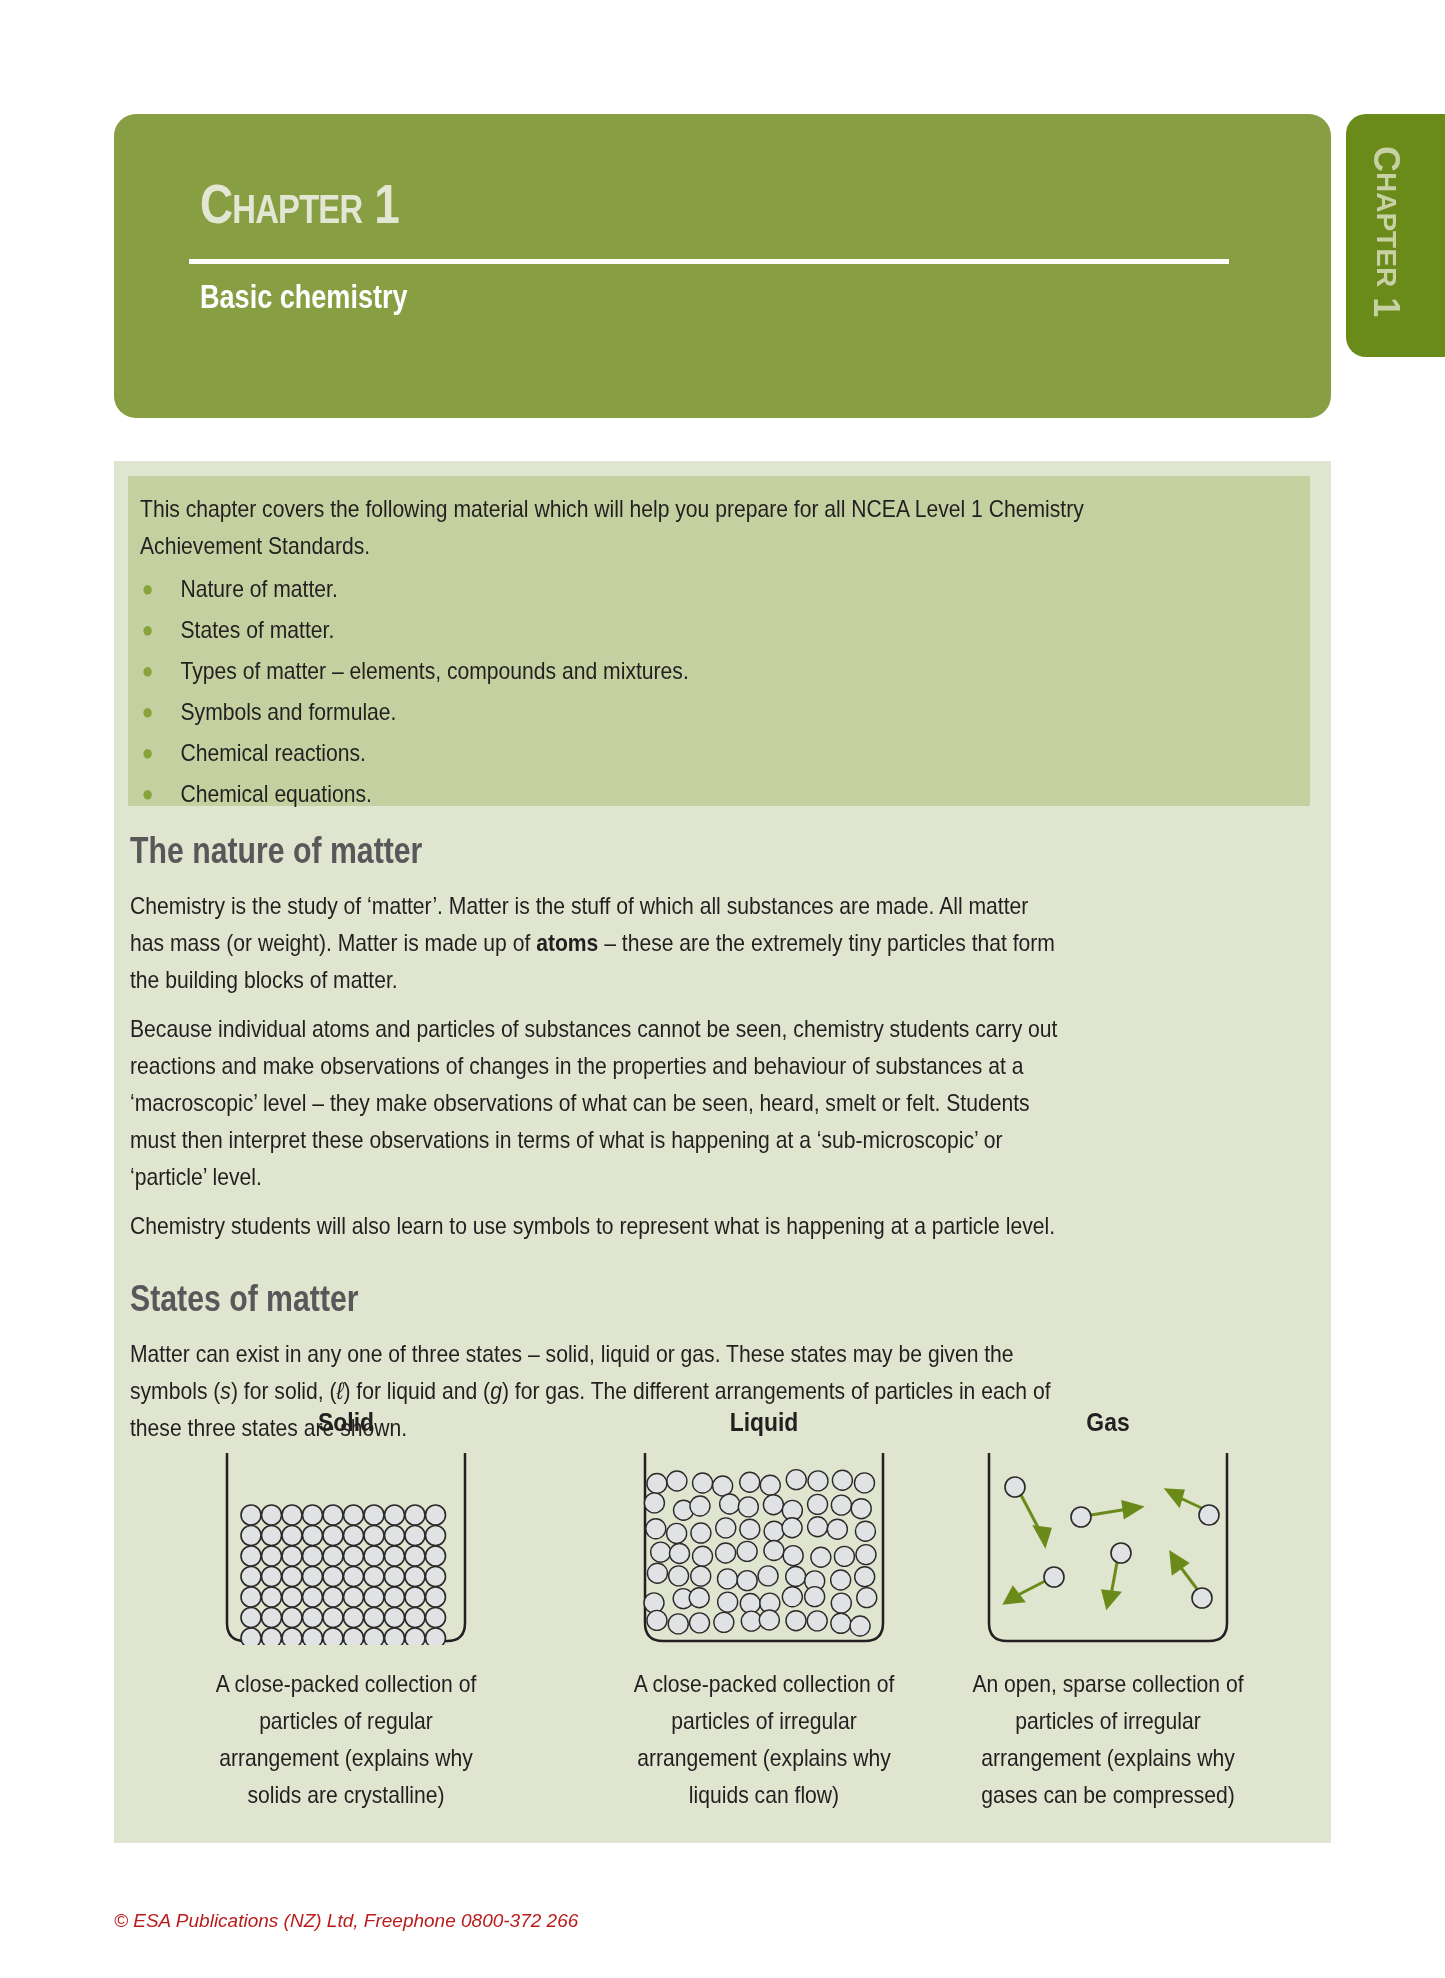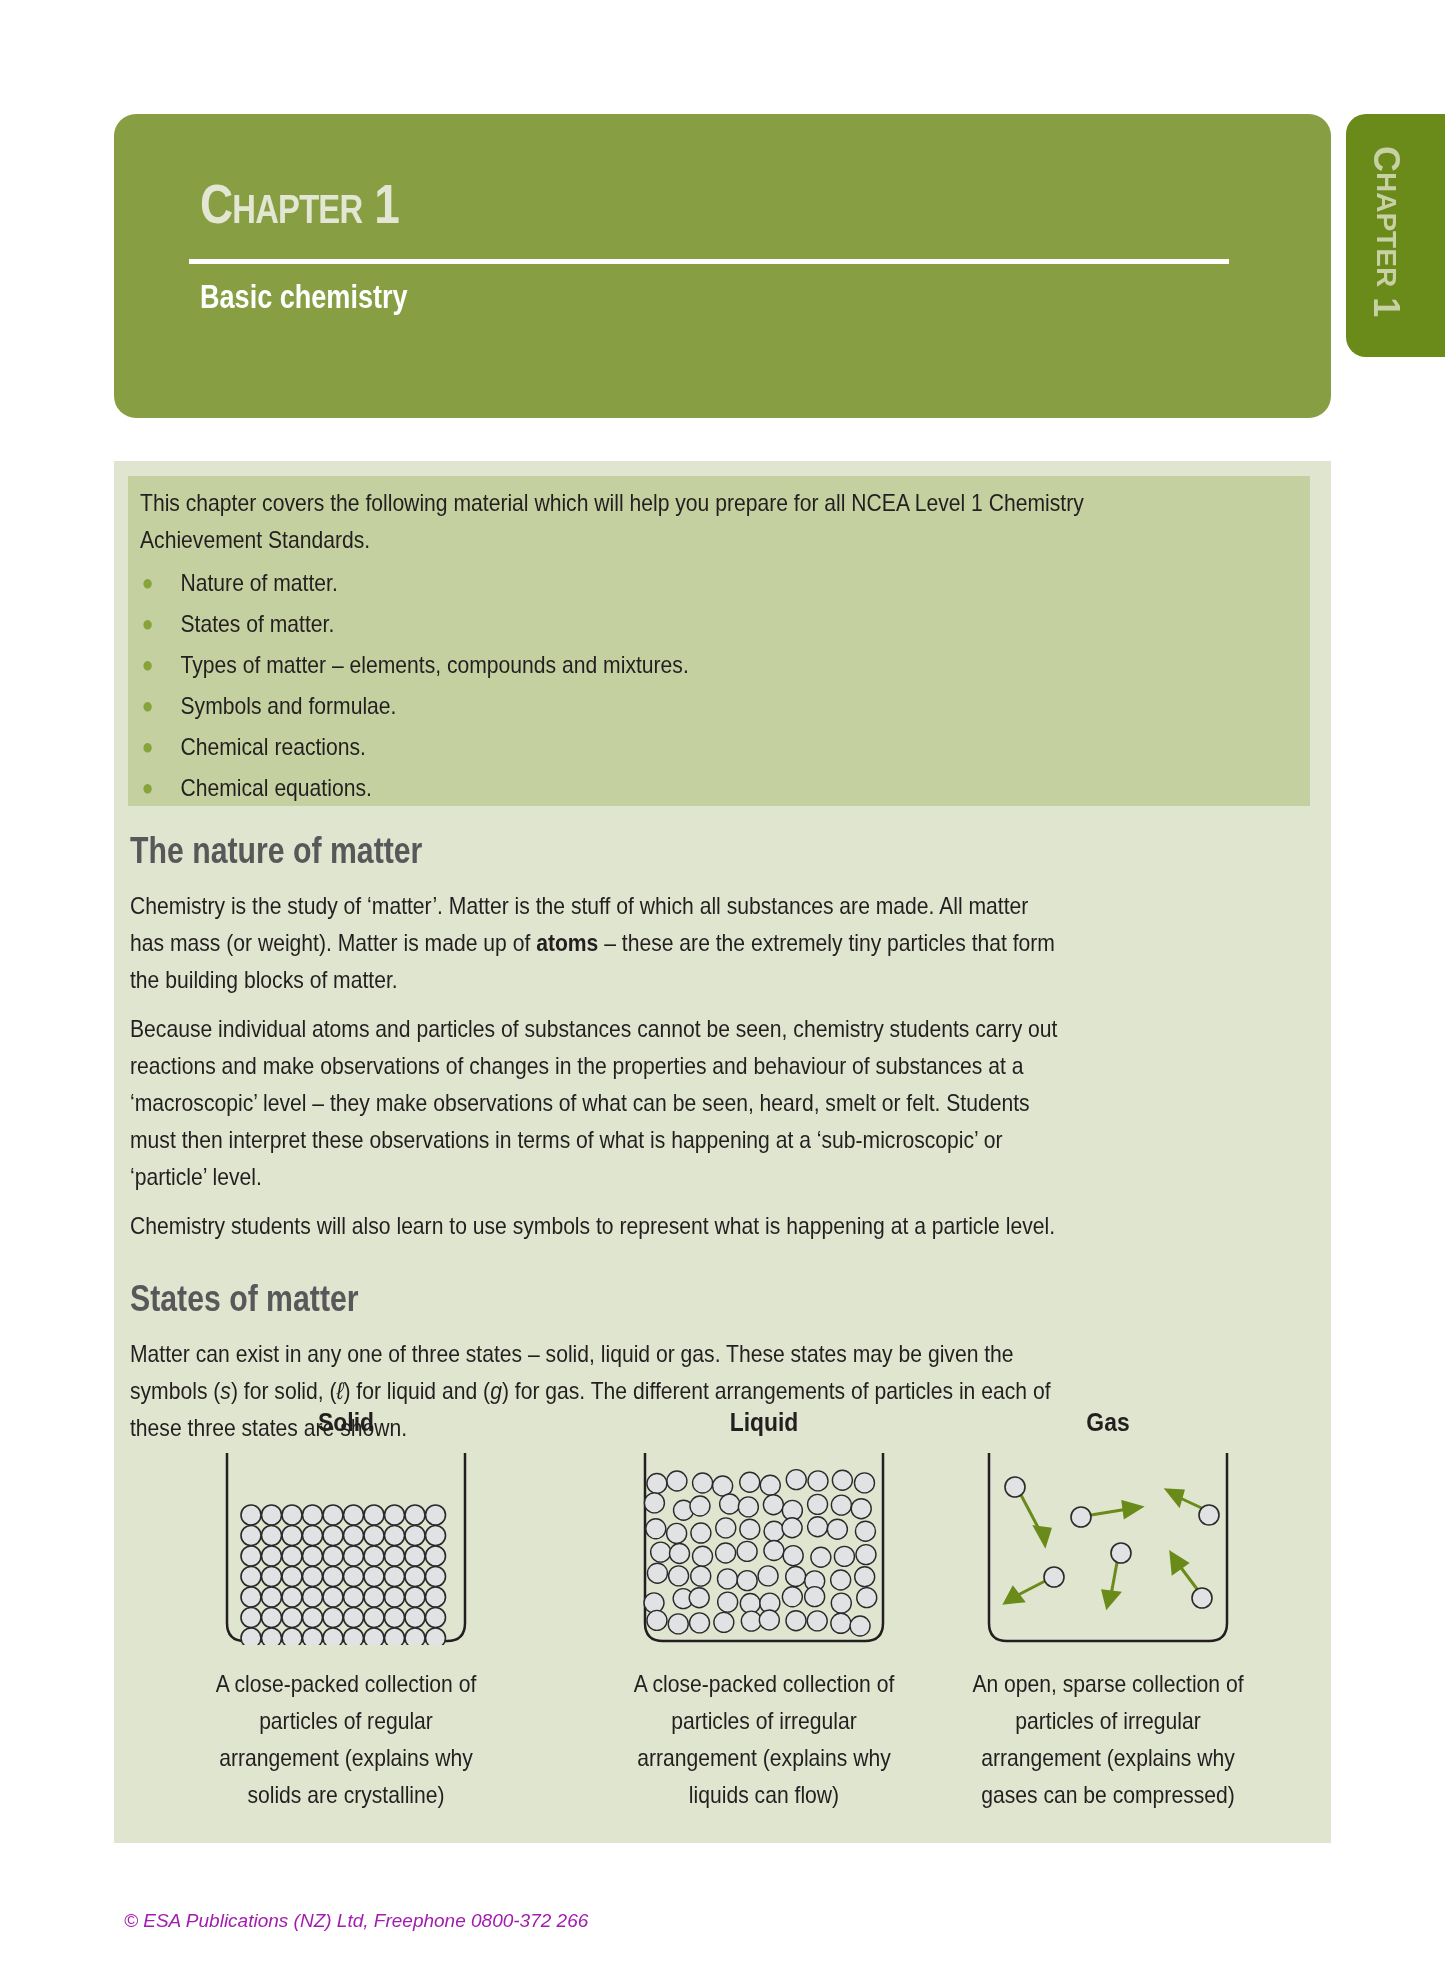--- a/index.html
+++ b/index.html
@@ -35,21 +35,21 @@
     font-weight:bold; font-size:36px; line-height:1;
     writing-mode:vertical-rl; white-space:nowrap;
   }
   .side-tab-text .small { font-size:28px; }
   .content-panel {
     position:absolute; left:114px; top:461px; width:1217px; height:1382px;
     background:#e0e5cf;
   }
   .intro-box {
     position:absolute; left:14px; top:15px; width:1182px; height:330px;
-    background:#c4d0a0; box-sizing:border-box; padding:8px 12px;
+    background:#c4d0a0; box-sizing:border-box; padding:14px 12px;
   }
   .body-text {
     font-size:24px; line-height:37px; color:#231f20;
     transform:scaleX(0.88); transform-origin:left; width:113.6%;
   }
   .intro-list { list-style:none; margin:4px 0 0 0; padding:0; }
   .intro-list li { position:relative; padding-left:46px; height:41px; line-height:41px; }
   .bullet { position:absolute; left:2px; top:0; color:#87a33a; font-size:22px; }
   .section {
     position:absolute; left:16px; width:1180px;
@@ -68,22 +68,22 @@
   .diagram-label {
     font-weight:bold; font-size:26px; line-height:1; height:32px;
     transform:scaleX(0.88);
   }
   .diagram svg { display:block; margin:4px auto 0 auto; }
   .diagram-caption {
     margin-top:20px; font-size:24px; line-height:37px;
     transform:scaleX(0.88);
   }
   .footer {
-    position:absolute; left:114px; top:1910px; color:#a21caf;
-    font-style:italic; font-size:19px;margin-left:10px;
+    position:absolute; left:114px; top:1910px; color:#b91c1c;
+    font-style:italic; font-size:19px;
   }
   b.term { font-weight:bold; }
 </style>
 </head>
 <body>
 
 <div class="header-box">
   <div class="chapter-title"><span>C</span><span class="small">HAPTER</span> <span>1</span></div>
   <div class="header-rule"></div>
   <div class="chapter-subtitle">Basic chemistry</div>

